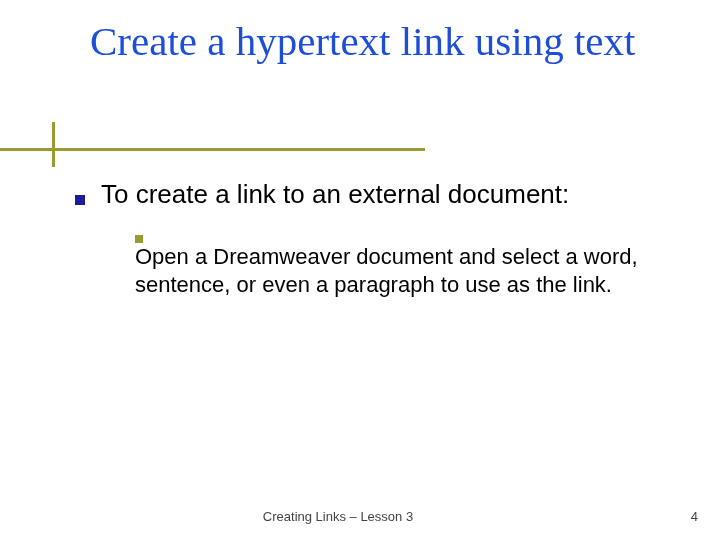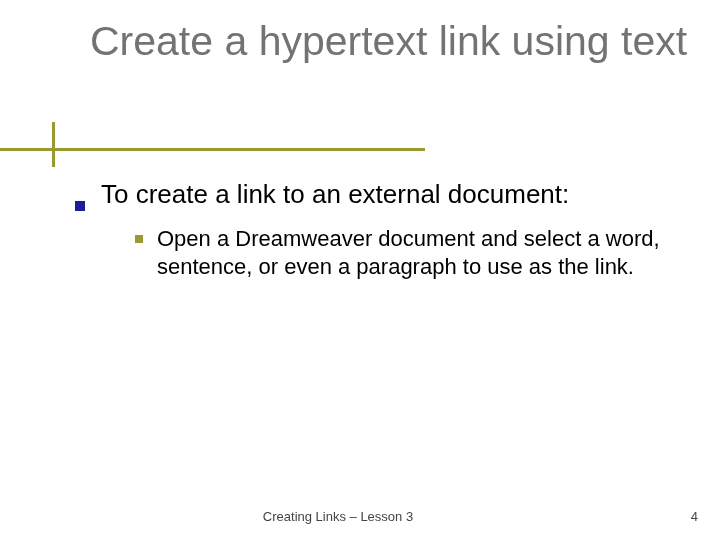--- a/index.html
+++ b/index.html
@@ -18,24 +18,24 @@
     height: 540px;
     box-sizing: border-box;
   }
   .title-wrap {
     position: relative;
     padding: 18px 30px 0 90px;
   }
   .title {
     font-size: 41px;
     line-height: 1.15;
-    color: #737373;
+    color: #1d4ed8;
     font-weight: 400;
     margin: 0;
-    font-family: Liberation Sans, sans-serif;
+    font-family: Liberation Serif, serif;
   }
   .title-rule-h {
     position: absolute;
     left: 0;
     top: 148px;
     width: 425px;
     height: 3px;
     background: #9a9a33;
   }
   .title-rule-v {
@@ -47,21 +47,21 @@
     background: #9a9a33;
   }
   .body {
     position: absolute;
     top: 178px;
     left: 75px;
     right: 28px;
   }
   .lvl1 {
     display: flex;
-    align-items: flex-end;
+    align-items: center;
     margin-bottom: 14px;
   }
   .lvl1 .bullet {
     width: 10px;
     height: 10px;
     background: #1d1d9a;
     flex: 0 0 auto;
     margin-top: 12px;
     margin-right: 16px;
   }
@@ -71,20 +71,21 @@
     line-height: 1.25;
   }
   .sublist {
     margin-left: 60px;
     margin-top: 6px;
   }
   .lvl2 {
     display: flex;
     align-items: flex-start;
     margin-bottom: 2px;
+    flex-direction: column;
   }
   .lvl2 .bullet {
     width: 8px;
     height: 8px;
     background: #9a9a33;
     flex: 0 0 auto;
     margin-top: 10px;
     margin-right: 14px;
   }
   .lvl2 .text {

